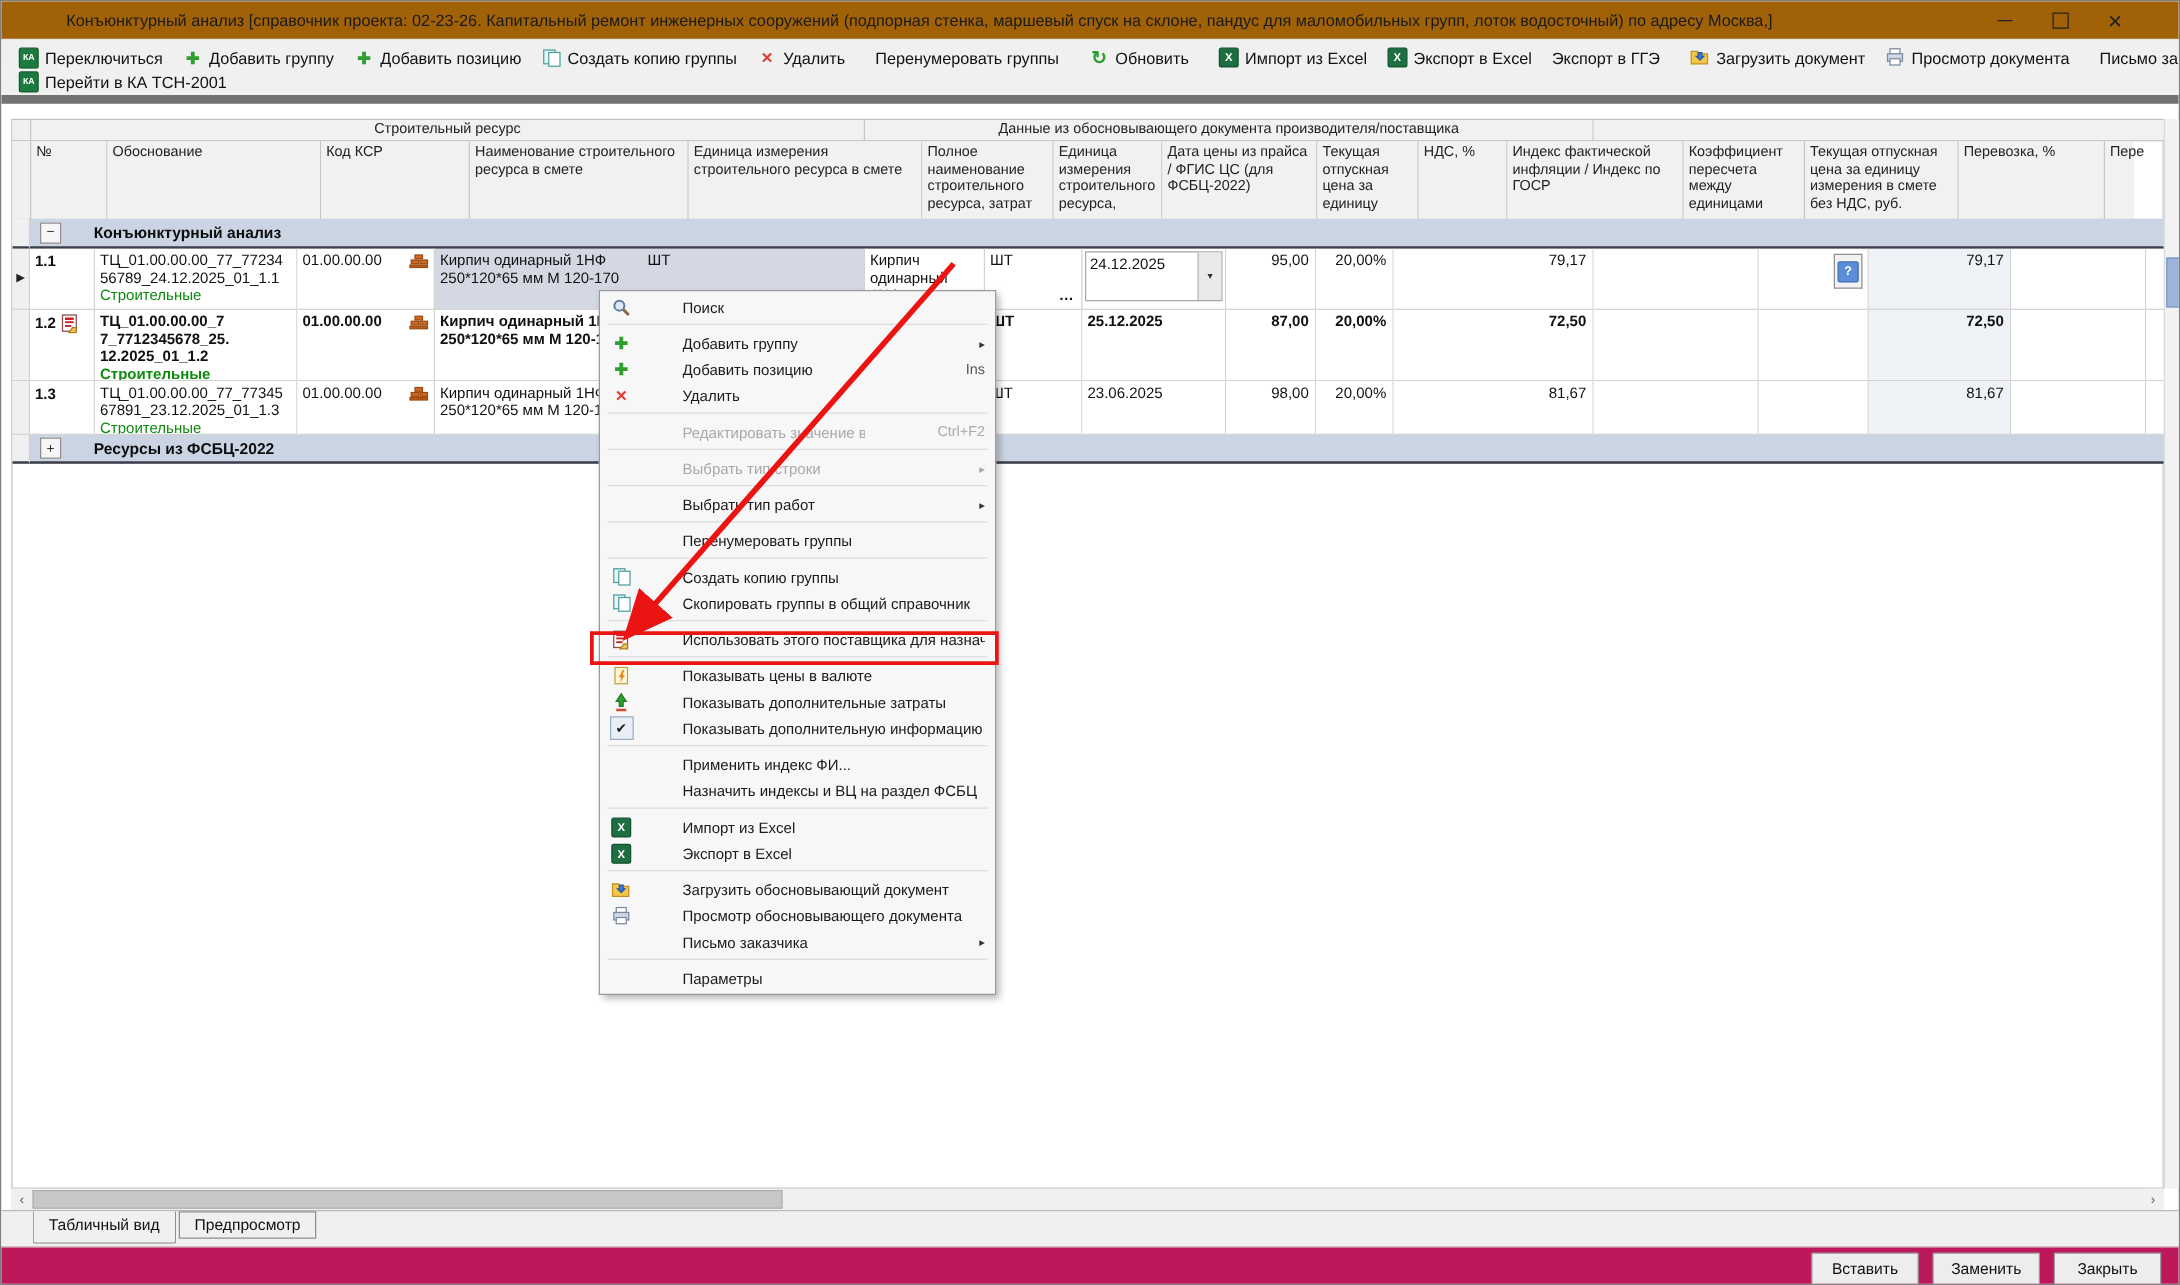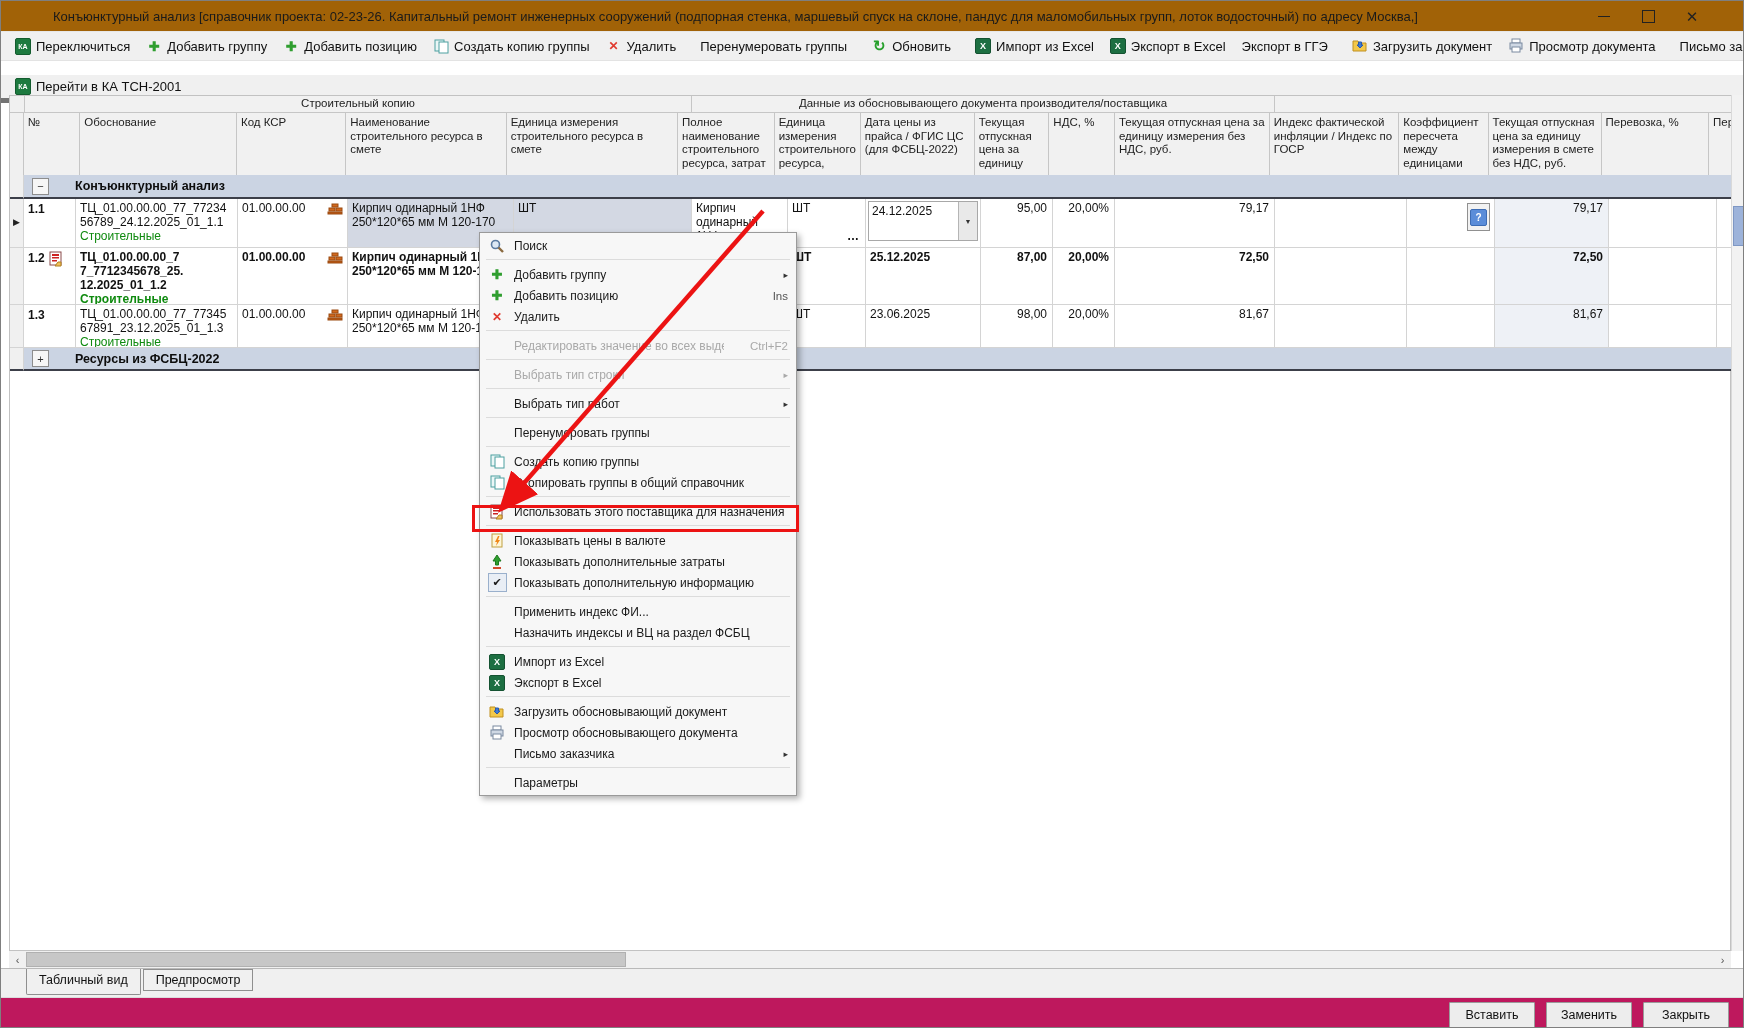--- a/index.html
+++ b/index.html
@@ -8,21 +8,21 @@
   .titlebar{position:absolute;left:0;top:0;width:100%;height:31px;background:#a16207;border-bottom:1px solid #e7e7e7;box-sizing:border-box;}
   .title-text{position:absolute;left:52px;top:8px;font-size:13px;color:#1a1a1a;white-space:nowrap;}
   .win-controls{position:absolute;right:42px;top:0;height:31px;display:flex;align-items:center;gap:26px;}
   .wc{width:18px;height:18px;display:flex;align-items:center;justify-content:center;font-size:14px;color:#222;cursor:default;}
   .wc.max::before{content:"";width:11px;height:11px;border:1.3px solid #222;display:block;}
   .wc.min::before{content:"";width:12px;height:0;border-top:1.5px solid #222;display:block;}
   .wc.cls{font-size:15px;}
   
   .toolbar{position:absolute;left:0;width:100%;background:#f0f0f0;display:flex;align-items:center;box-sizing:border-box;padding-left:6px;}
   .tb1{top:31px;height:29px;border-bottom:1px solid #e3e3e3;}
-  .tb2{top:74px;height:28px;border-bottom:5px solid #737373;align-items:center;}
+  .tb2{top:54px;height:28px;border-bottom:7px solid #737373;align-items:center;}
   .tbtn{display:flex;align-items:center;gap:5px;padding:3px 7px;font-size:13px;color:#111;border:1px solid transparent;border-radius:2px;white-space:nowrap;cursor:default;}
   .tsep{width:1px;height:20px;background:#c9c9c9;margin:0 4px;}
   
   .ico{display:inline-flex;width:16px;height:16px;align-items:center;justify-content:center;flex:0 0 auto;}
   .ka-box{width:15px;height:15px;background:#1d7a3f;border:1px solid #135c2e;border-radius:2px;color:#fff;font-size:7px;font-weight:bold;display:flex;align-items:center;justify-content:center;}
   .xls-box{width:14px;height:14px;background:#1d6f42;border:1px solid #145231;border-radius:2px;color:#fff;font-size:9px;font-weight:bold;display:flex;align-items:center;justify-content:center;}
   .g-plus{color:#2f9e2f;font-size:13px;font-weight:bold;}
   .g-del{color:#e03a2f;font-size:12px;font-weight:bold;}
   .g-ref{color:#27a02c;font-size:15px;font-weight:bold;}
   .g-chk{color:#1c1c1c;font-size:11px;}
@@ -71,21 +71,21 @@
   
   .tabbar{position:absolute;left:0;top:967px;width:100%;height:29px;background:#f0f0f0;border-top:1px solid #b9b9b9;box-sizing:border-box;display:flex;align-items:flex-start;padding-left:2px;}
   .tab{font-size:12.5px;color:#111;padding:4px 12px 5px;background:#f0f0f0;border:1px solid #8f8f8f;border-top:none;margin-right:2px;}
   .tab.active{height:26px;box-sizing:border-box;border-bottom-left-radius:2px;border-bottom-right-radius:2px;margin-left:23px;}
   .tab.inactive{margin-top:0;padding-top:3px;border-top:1px solid #8f8f8f;height:22px;box-sizing:border-box;}
   .statusbar{position:absolute;left:0;top:996px;width:100%;height:32px;background:#be185d;border-top:1px solid #dcdcdc;box-sizing:border-box;}
   .sbtns{position:absolute;right:14px;top:4px;display:flex;gap:11px;}
   .sbtn{width:84px;height:24px;background:#ededed;border:1px solid #9b9b9b;font-size:12.5px;color:#111;display:flex;align-items:center;justify-content:center;border-radius:1px;}
   
   .cmenu{position:absolute;left:478px;top:231px;width:318px;background:#f7f7f7;border:1px solid #9a9a9a;box-shadow:3px 3px 6px rgba(0,0,0,.3);z-index:10;padding:2px 0;box-sizing:border-box;}
-  .mi{height:21px;display:flex;align-items:center;padding:0 8px 0 6px;font-size:12px;color:#1a1a1a;white-space:nowrap;}
+  .mi{height:21px;display:flex;align-items:center;padding:0 8px 0 6px;font-size:12px;color:#1a1a1a;white-space:nowrap;gap:32px;}
   .mic{width:22px;display:flex;align-items:center;justify-content:center;flex:0 0 auto;margin-right:6px;}
   .mil{flex:1;overflow:hidden;}
   .msc{color:#555;font-size:11.5px;margin-left:26px;}
   .marr{font-size:9px;color:#333;margin-left:8px;}
   .msep{height:1px;background:#dcdcdc;margin:3px 6px 4px 6px;}
   .dis, .dis .msc, .dis .marr{color:#a9a9a9;}
   
   .redbox{position:absolute;left:471px;top:504px;width:327px;height:27px;border:3px solid #ec1313;z-index:30;pointer-events:none;box-sizing:border-box;}
   .annot{position:absolute;left:0;top:0;width:1744px;height:1028px;z-index:29;pointer-events:none;}
 </style>
@@ -190,38 +190,37 @@
           <span class="ka-box">КА</span>
         </span>
         <span>Перейти в КА ТСН-2001</span>
       </div>
   </div>
 
   <div class="grid">
 
     <div class="row">
       <div class="hcell band w-gut gutcell"></div>
-      <div class="hcell band" style="width:668px">Строительный копию</div>
+      <div class="hcell band" style="width:668px">Строительный ресурс</div>
       <div class="hcell band" style="width:583px">Данные из обосновывающего документа производителя/поставщика</div>
       <div class="hcell band" style="width:457px;border-right:none"></div>
     </div>
 
     <div class="row cols">
       <div class="hcell cols w-gut gutcell"></div>
       <div class="hcell cols w-num">№</div>
       <div class="hcell cols w-obo">Обоснование</div>
       <div class="hcell cols w-kod">Код КСР</div>
       <div class="hcell cols w-nam">Наименование строительного ресурса в смете</div>
       <div class="hcell cols w-uni">Единица измерения строительного ресурса в смете</div>
       <div class="hcell cols w-ful">Полное наименование строительного ресурса, затрат</div>
       <div class="hcell cols w-usu">Единица измерения строительного ресурса,</div>
       <div class="hcell cols w-dat">Дата цены из прайса / ФГИС ЦС (для ФСБЦ-2022)</div>
       <div class="hcell cols w-pri">Текущая отпускная цена за единицу</div>
       <div class="hcell cols w-nds">НДС, %</div>
-      <div class="hcell cols w-bnd">Текущая отпускная цена за единицу измерения без НДС, руб.</div>
       <div class="hcell cols w-ind">Индекс фактической инфляции /  Индекс по ГОСР</div>
       <div class="hcell cols w-koe">Коэффициент пересчета между единицами</div>
       <div class="hcell cols w-sme">Текущая отпускная цена за единицу измерения в смете без НДС, руб.</div>
       <div class="hcell cols w-per">Перевозка, %</div>
       <div class="hcell cols w-tail">Пере</div>
     </div>
 
     <div class="row grp">
       <div class="cell w-gut gutcell" style="border-bottom:2px solid #3c3f49"></div>
       <div class="gcell">

